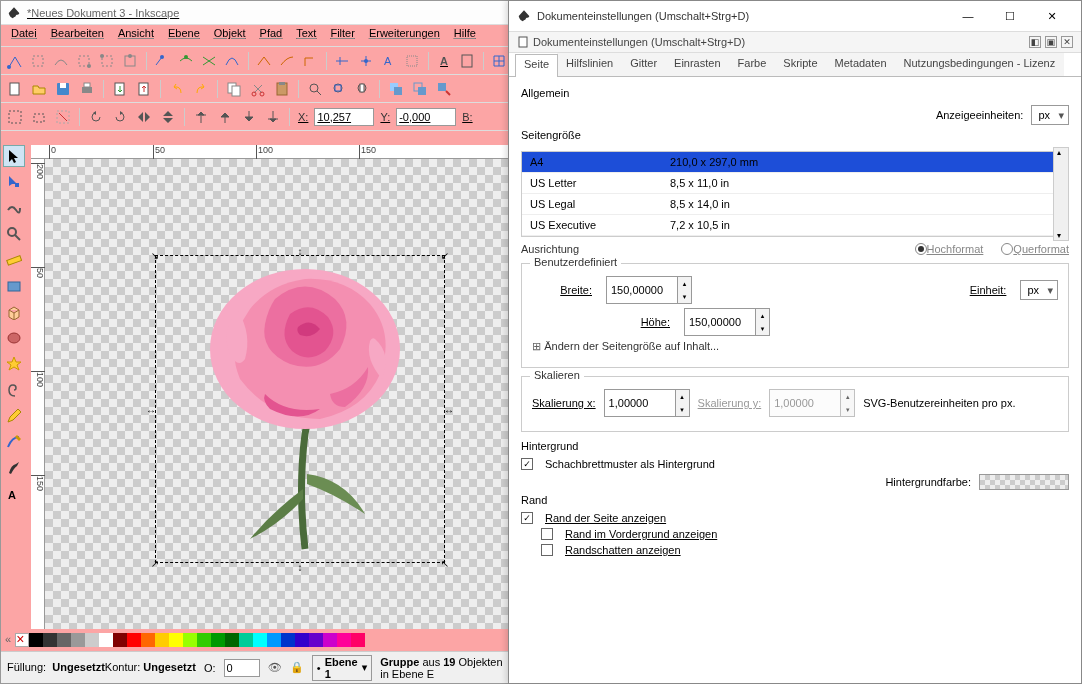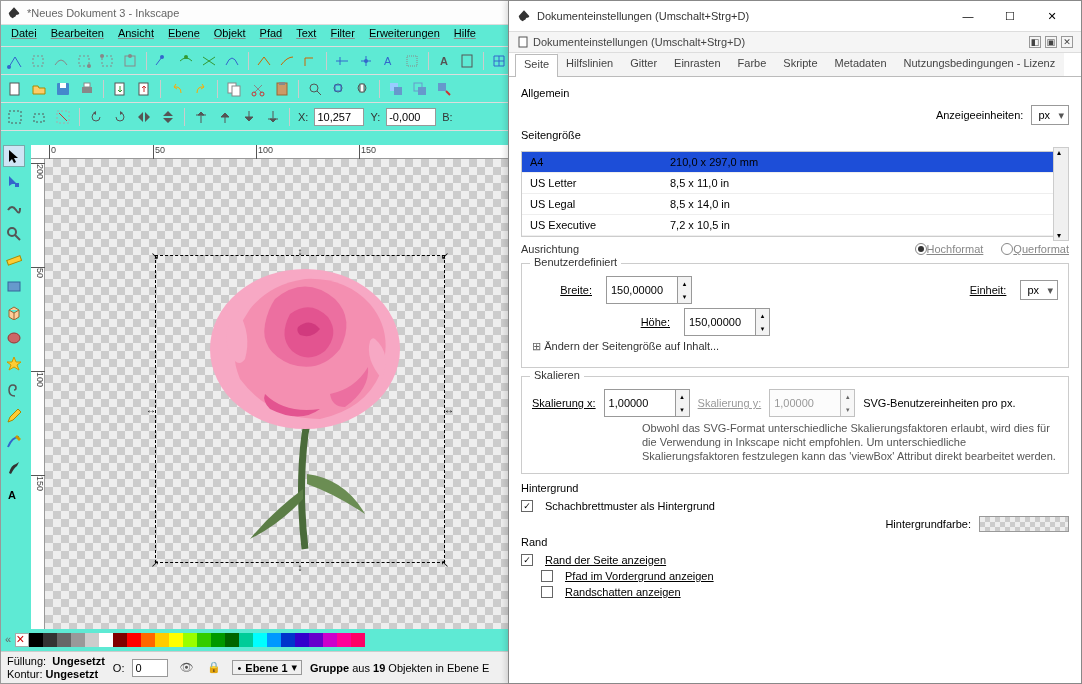--- a/index.html
+++ b/index.html
@@ -1,43 +1,43 @@
 <!DOCTYPE html>
 <html><head>
 <meta charset="utf-8">
 <style>
 * { box-sizing: border-box; margin: 0; padding: 0; font-family: "Segoe UI", Tahoma, sans-serif; font-size: 11px; }
 body { background: #f0f0f0; width: 1082px; height: 684px; overflow: hidden; position: relative; }
-.main-window { position: absolute; left: 0; top: 0; width: 514px; height: 684px; background: #5eead4; border: 1px solid #999; }
+.main-window { position: absolute; left: 0; top: 0; width: 514px; height: 684px; background: #fca5a5; border: 1px solid #999; text-decoration: underline; }
 .titlebar { height: 24px; background: #fdfdfd; display: flex; align-items: center; padding: 0 6px; border-bottom: 1px solid #ddd; color: #666; }
 .titlebar .logo { width: 14px; height: 14px; margin-right: 6px; }
 .menubar { height: 22px; display: flex; gap: 14px; padding: 2px 10px; border-bottom: 1px solid #ddd; }
 .menubar span { text-decoration: underline; text-decoration-color: #888; cursor: default; }
 .toolbar-row { height: 28px; border-bottom: 1px solid #ddd; display: flex; align-items: center; padding: 0 4px; gap: 4px; overflow: hidden; }
 .tool-icon { width: 20px; height: 20px; display: inline-flex; align-items: center; justify-content: center; color: #555; }
 .tool-sep { width: 1px; height: 18px; background: #ccc; margin: 0 2px; }
-.tool-input { width: 50px; height: 18px; border: 1px solid #999; font-size: 11px; padding: 0 2px; }
+.tool-input { width: 60px; height: 18px; border: 1px solid #999; font-size: 11px; padding: 0 2px; }
 .tool-label { color: #333; padding: 0 2px; }
 .toolbox { position: absolute; left: 2px; top: 144px; width: 26px; display: flex; flex-direction: column; gap: 4px; }
 .toolbox .tool { width: 22px; height: 22px; display: flex; align-items: center; justify-content: center; border: 1px solid transparent; }
 .toolbox .tool.active { background: #cfe5f5; border: 1px solid #7aa; }
 .ruler-h { position: absolute; left: 30px; top: 144px; right: 2px; height: 14px; background: #fff; border-bottom: 1px solid #999; display: flex; align-items: flex-end; }
 .ruler-h .tick { position: absolute; top: 0; font-size: 9px; color: #444; border-left: 1px solid #555; height: 14px; padding-left: 1px; }
 .ruler-v { position: absolute; left: 30px; top: 158px; width: 14px; bottom: 54px; background: #fff; border-right: 1px solid #999; }
 .ruler-v .tick { position: absolute; left: 0; font-size: 9px; color: #444; border-top: 1px solid #555; width: 14px; writing-mode: vertical-rl; }
 .checker { position: absolute; left: 44px; top: 158px; right: 2px; bottom: 54px;
   background-image: linear-gradient(45deg,#ccc 25%,transparent 25%,transparent 75%,#ccc 75%),linear-gradient(45deg,#ccc 25%,transparent 25%,transparent 75%,#ccc 75%);
   background-size: 16px 16px; background-position: 0 0,8px 8px; background-color: #eee; }
 .selection { position: absolute; border: 1px dashed #000; }
 .handle { position: absolute; width: 10px; height: 10px; font-size: 10px; display: flex; align-items: center; justify-content: center; }
 .rose { position: absolute; }
 .palette { position: absolute; left: 0; bottom: 32px; height: 20px; right: 0; display: flex; padding-left: 4px; }
 .palette .swatch { width: 14px; height: 14px; margin-top: 2px; }
 .statusbar { position: absolute; left: 0; bottom: 0; right: 0; height: 32px; display: flex; align-items: center; gap: 8px; padding: 0 6px; border-top: 1px solid #ccc; background: #f0f0f0; font-size: 11px; }
-.statusbar .col { display: flex; flex-direction: column; line-height: 13px; }
+.statusbar .col { display: flex; flex-direction: row; line-height: 13px; }
 .layer-sel { border: 1px solid #999; padding: 0 4px; display: inline-flex; align-items: center; gap: 4px; }
 
 .dialog { position: absolute; left: 508px; top: 0; width: 574px; height: 684px; background: #fff; border: 1px solid #888; box-shadow: -2px 0 6px rgba(0,0,0,0.15); }
 .dlg-titlebar { height: 30px; display: flex; align-items: center; padding: 0 8px; }
 .dlg-title { flex: 1; color: #333; }
 .win-btn { width: 42px; height: 28px; display: flex; align-items: center; justify-content: center; }
 .dlg-subtitle { height: 22px; display: flex; align-items: center; padding: 0 8px; background: #f5f5f5; border-top: 1px solid #ddd; border-bottom: 1px solid #ddd; color: #444; }
 .dlg-subtitle .mini { margin-left: auto; display: flex; gap: 4px; }
 .mini span { border: 1px solid #999; width: 12px; height: 12px; font-size: 9px; display: flex; align-items: center; justify-content: center; }
 .tabbar { height: 24px; display: flex; border-bottom: 1px solid #bbb; padding-left: 6px; }
@@ -678,40 +678,39 @@
         <label style="color:#999"><span class="u">Skalierung y:</span></label>
         <span class="spin" style="opacity:.6">
             <input disabled="" value="1,00000" style="">
             <span class="arrows">
               <span>▴</span>
               <span>▾</span>
             </span>
           </span>
         <span>SVG-Benutzereinheiten pro px.</span>
       </div>
-      <div class="note">Obwohl das SVG-Format unterschiedliche Skalierungsfaktoren erlaubt, wird dies für die Verwendung in Inkscape nicht empfohlen. Um unterschiedliche Skalierungsfaktoren festzulegen kann das 'viewBox' Attribut direkt bearbeitet werden.</div>
     </div>
 
     <div class="section-h">Hintergrund</div>
     <div class="row">
         <span class="checkbox on"></span>
         <span>Schachbrettmuster als Hintergrund</span>
       </div>
     <div class="row" style="justify-content:flex-end">
         <label>Hintergrundfarbe:</label>
         <span class="bg-swatch"></span>
       </div>
 
     <div class="section-h">Rand</div>
     <div class="row">
         <span class="checkbox on"></span>
         <span class="u">Rand der Seite anzeigen</span>
       </div>
     <div class="row" style="margin-left:20px">
         <span class="checkbox"></span>
-        <span class="u">Pfad im Vordergrund anzeigen</span>
+        <span class="u">Rand im Vordergrund anzeigen</span>
       </div>
     <div class="row" style="margin-left:20px">
         <span class="checkbox"></span>
         <span class="u">Randschatten anzeigen</span>
       </div>
   </div>
 </div>
 
 </body></html>

